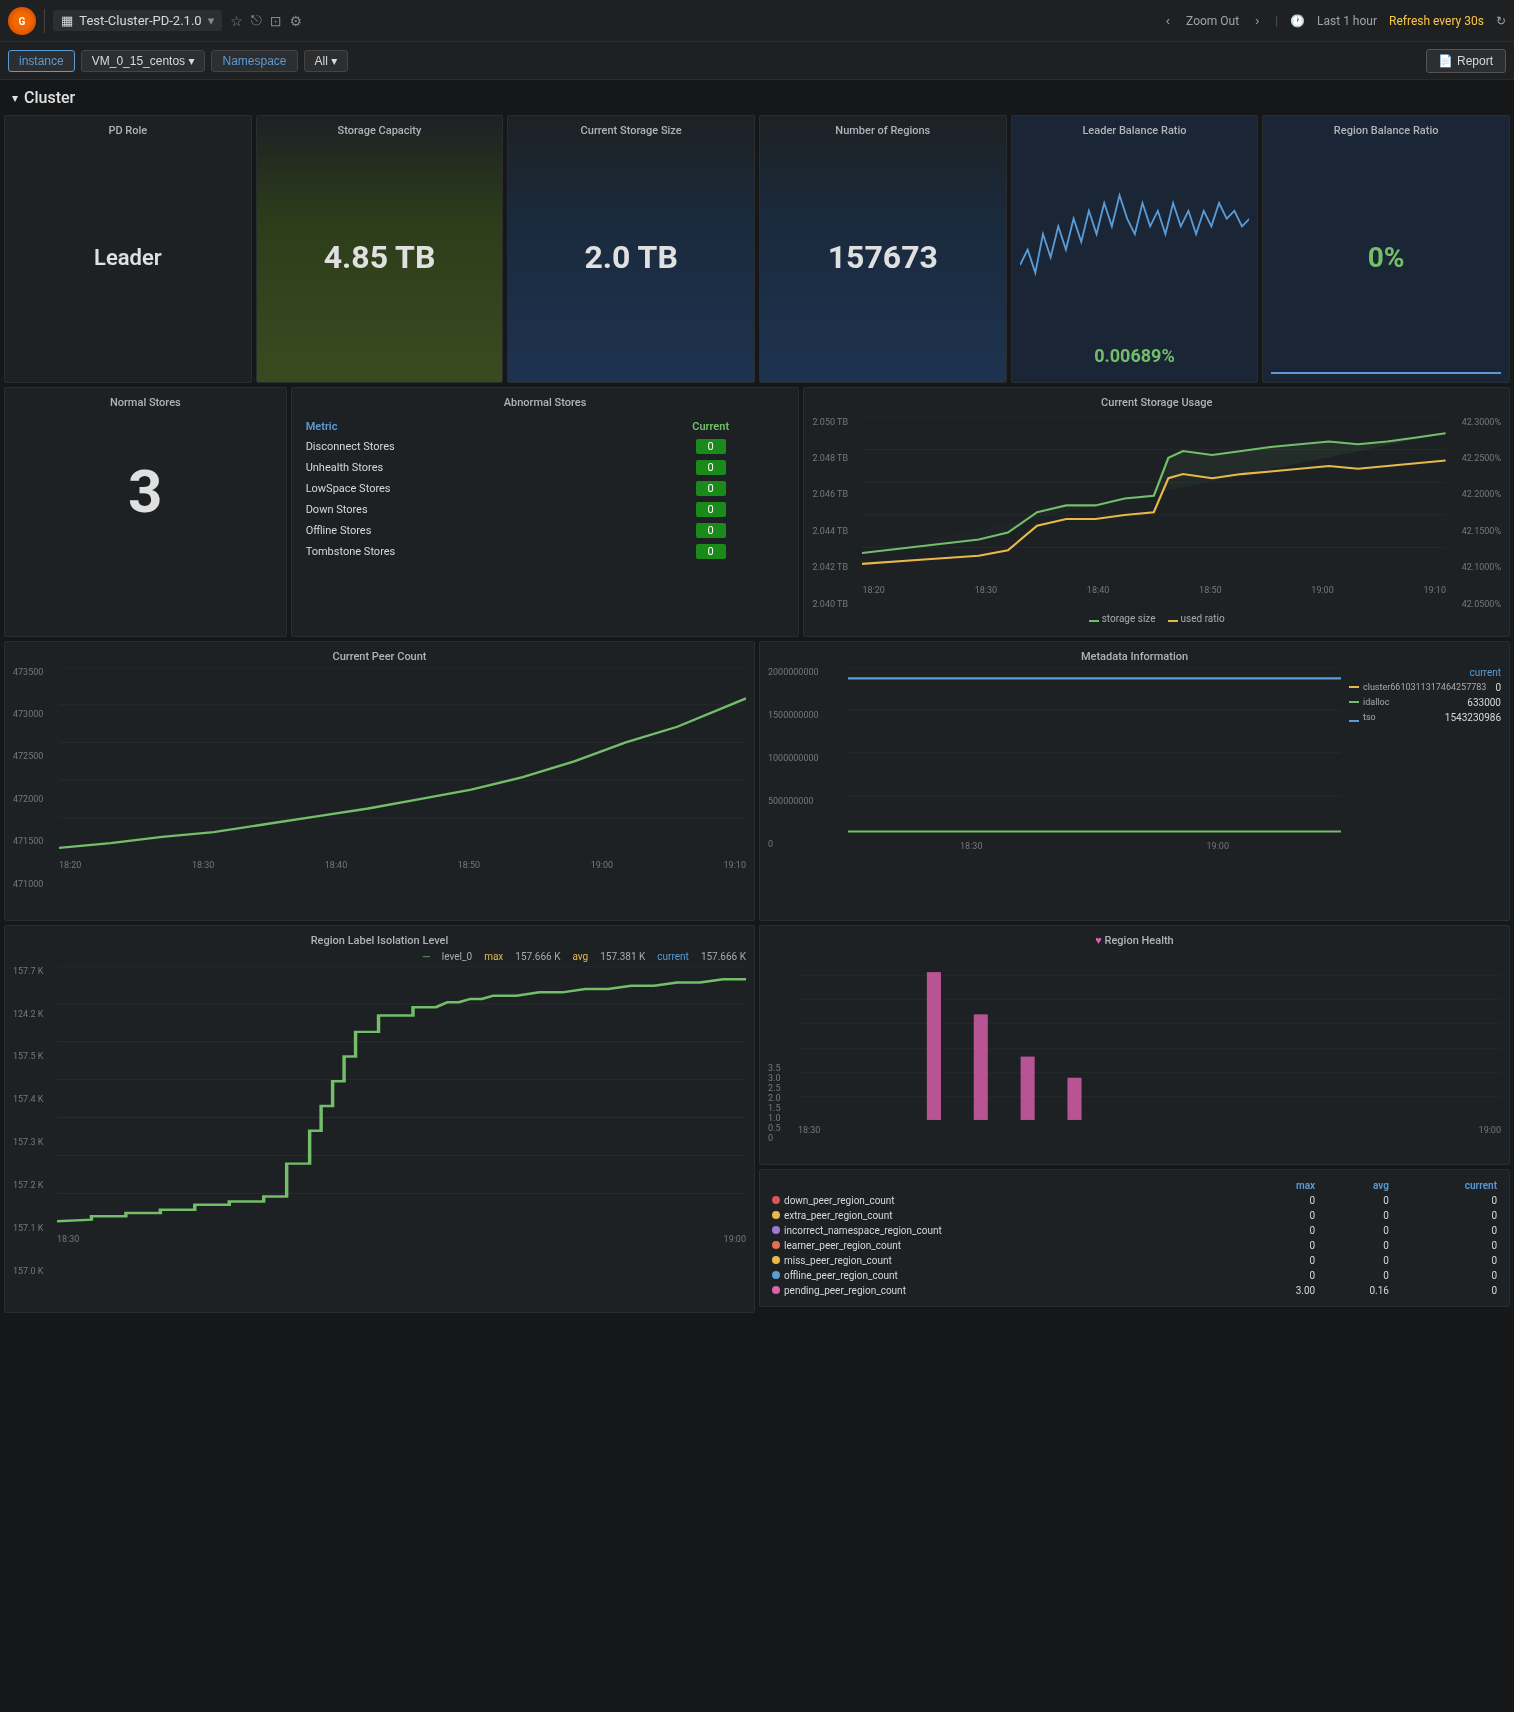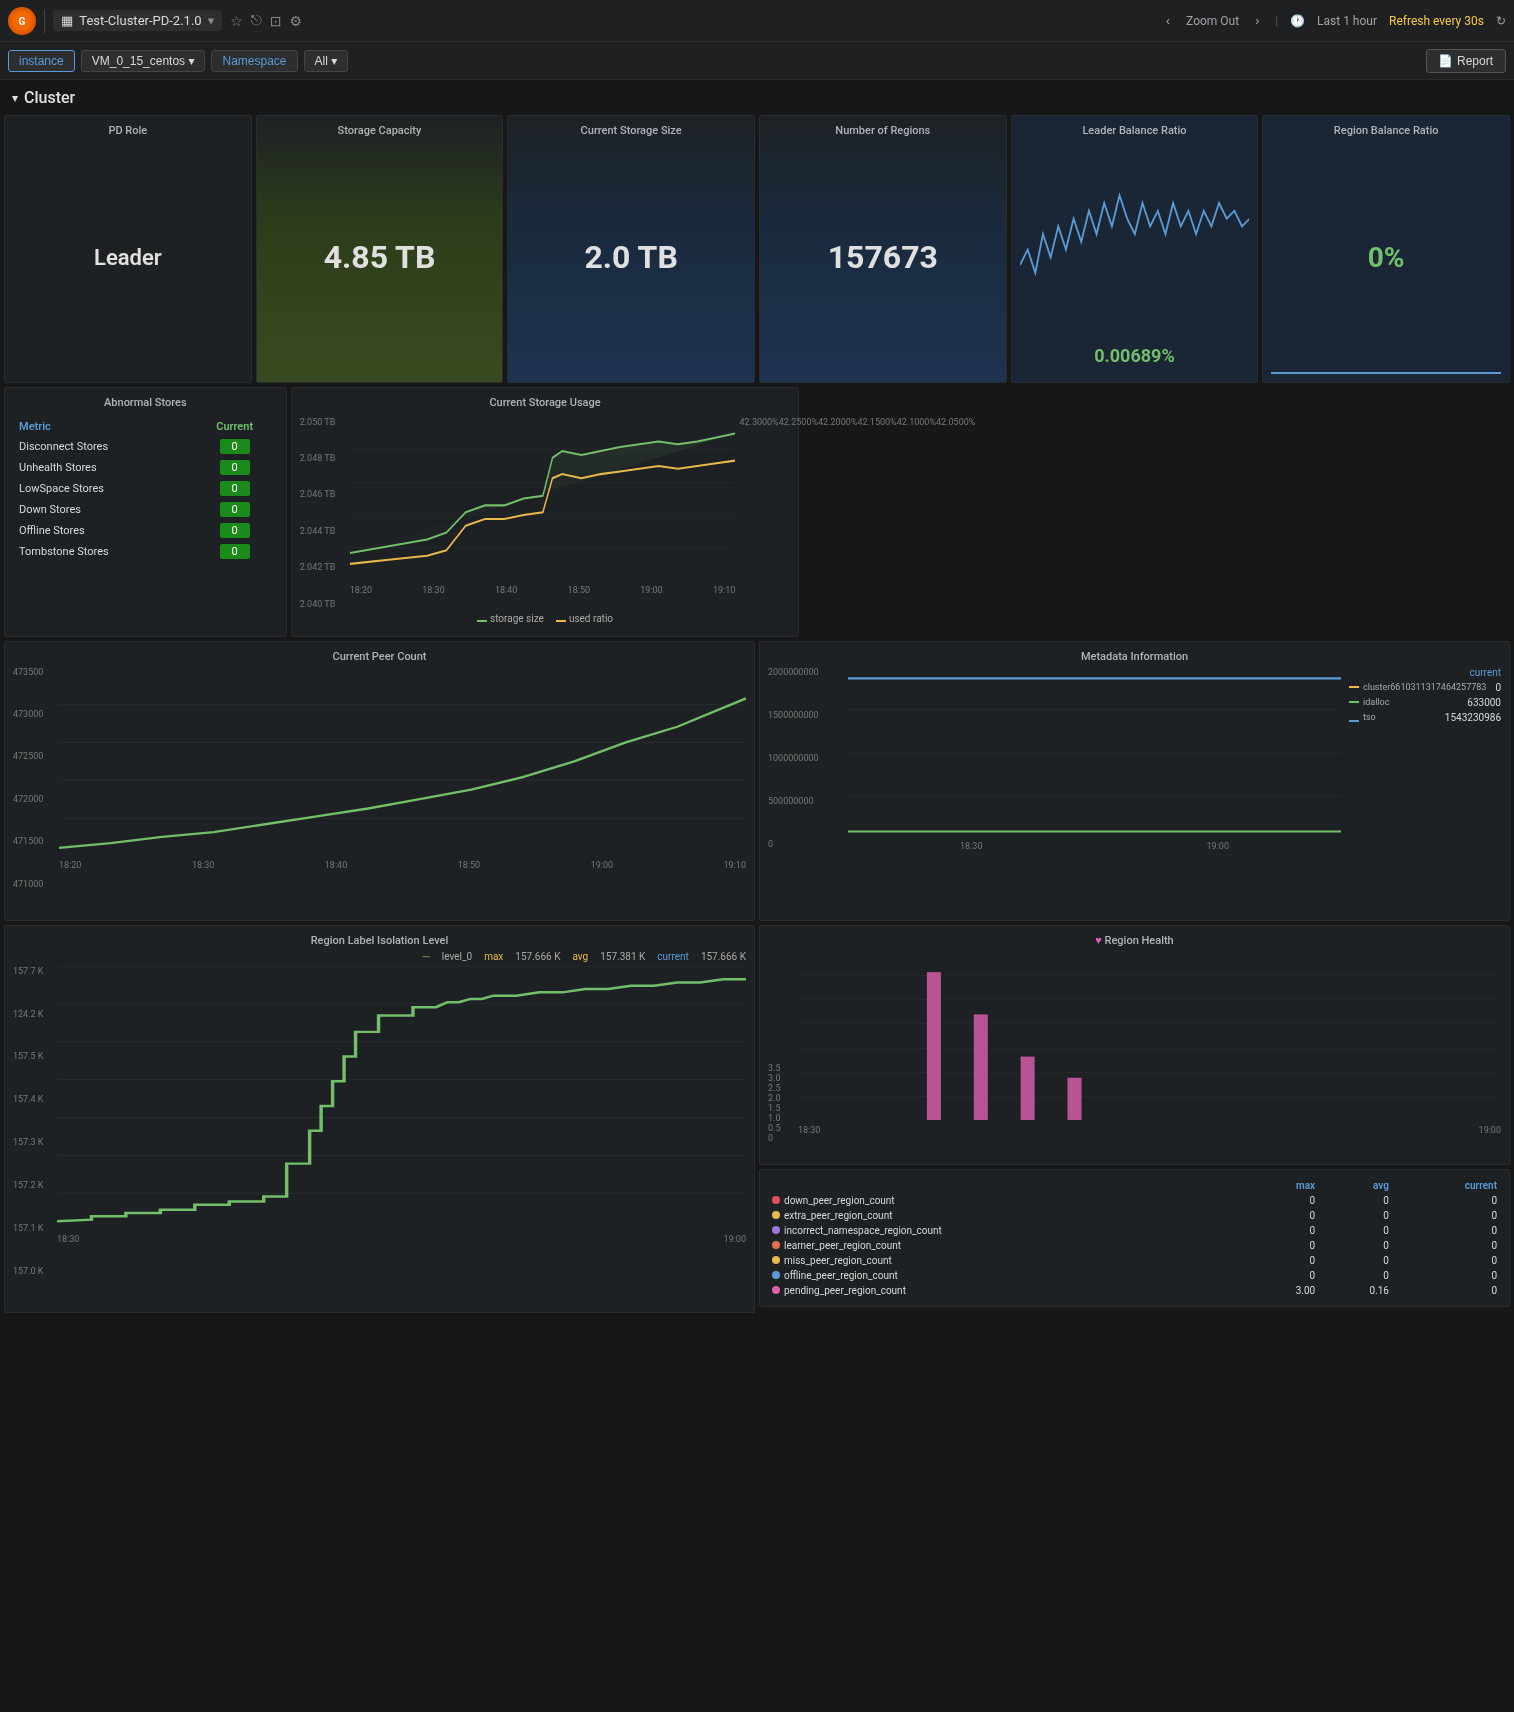--- a/index.html
+++ b/index.html
@@ -314,20 +314,24 @@
       <div style="position:absolute; bottom:0; left:0; right:0; height:2px; background:#5b9bd5;"></div>
       <div style="display:flex; align-items:center; justify-content:center; height:100%;">
         <span style="font-size:28px; font-weight:700; color:#73bf69;">0%</span>
       </div>
     </div>
   </div>
 </div>
 
 <div class="second-row">
 
+  <div class="panel">
+    <div class="panel-title">Normal Stores</div>
+    <div class="normal-stores-value">3</div>
+  </div>
 
   <div class="panel">
     <div class="panel-title">Abnormal Stores</div>
     <table class="ab-table">
       <thead>
         <tr>
           <th>Metric</th>
           <th>Current</th>
         </tr>
       </thead>
@@ -397,21 +401,21 @@
         <div style="display:flex; justify-content:space-between; font-size:9px; color:#777; margin-top:2px;">
           <span>18:20</span>
             <span>18:30</span>
             <span>18:40</span>
             <span>18:50</span>
             <span>19:00</span>
             <span>19:10</span>
         </div>
       </div>
 
-      <div style="font-size:9px; color:#777; display:flex; flex-direction:row; justify-content:space-between; padding-left:4px; width:55px; flex-shrink:0; text-align:right;">
+      <div style="font-size:9px; color:#777; display:flex; flex-direction:column; justify-content:space-between; padding-left:4px; width:55px; flex-shrink:0; text-align:right;">
         <span>42.3000%</span>
           <span>42.2500%</span>
           <span>42.2000%</span>
           <span>42.1500%</span>
           <span>42.1000%</span>
           <span>42.0500%</span>
       </div>
     </div>
     <div class="legend-row">
       <span><span class="legend-dot" style="background:#73bf69;"></span>storage size</span>

